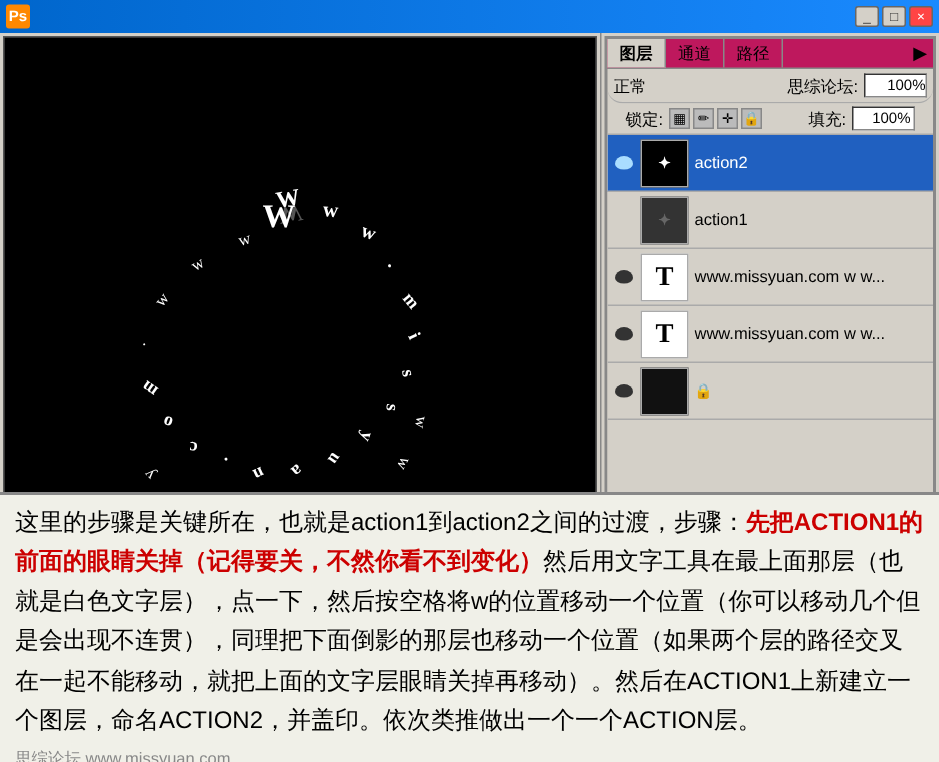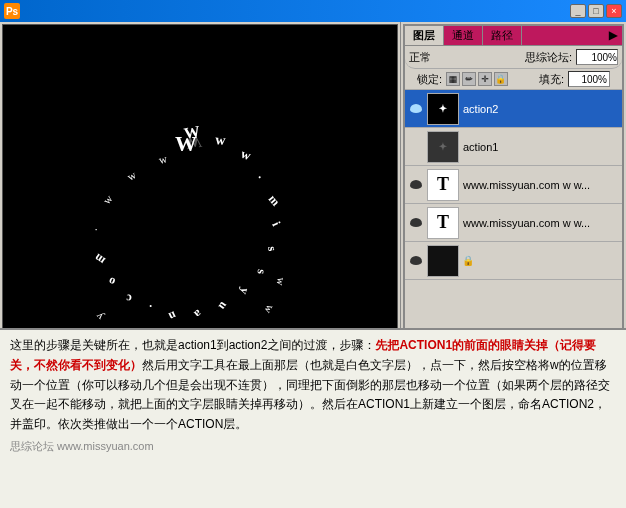--- a/index.html
+++ b/index.html
@@ -425,17 +425,17 @@
         <div class="layer-tool-btn" title="New Layer">📄</div>
         <div class="layer-tool-btn" title="Delete Layer">🗑</div>
       </div>
 
     </div>
   </div>
 
 </div>
 
 <div style="position:absolute;bottom:0;left:0;right:0;background:#f0f0e8;border-top:2px solid #888;padding:6px 10px;height:180px;overflow:hidden;">
-  <p style="font-size:12px;line-height:1.65;color:#000;">
+  <p style="font-size:16px;line-height:1.65;color:#000;">
     <span>这里的步骤是关键所在，也就是action1到action2之间的过渡，步骤：</span><span class="highlight" style="color:#cc0000;font-weight:bold;">先把ACTION1的前面的眼睛关掉（记得要关，不然你看不到变化）</span><span>然后用文字工具在最上面那层（也就是白色文字层），点一下，然后按空格将w的位置移动一个位置（你可以移动几个但是会出现不连贯），同理把下面倒影的那层也移动一个位置（如果两个层的路径交叉在一起不能移动，就把上面的文字层眼睛关掉再移动）。然后在ACTION1上新建立一个图层，命名ACTION2，并盖印。依次类推做出一个一个ACTION层。</span>
   </p>
   <p style="color:#888;font-size:11px;margin-top:4px;">思综论坛  www.missyuan.com</p>
 </div>
 
 </body></html>

